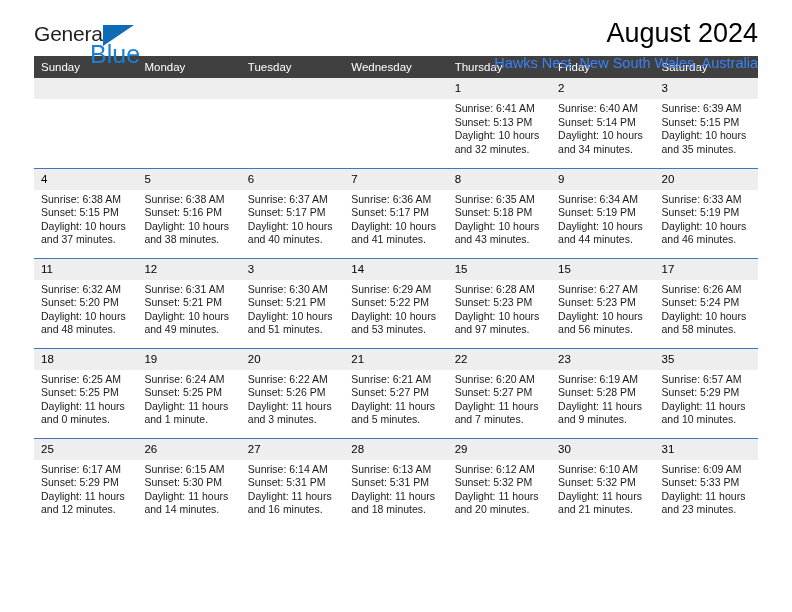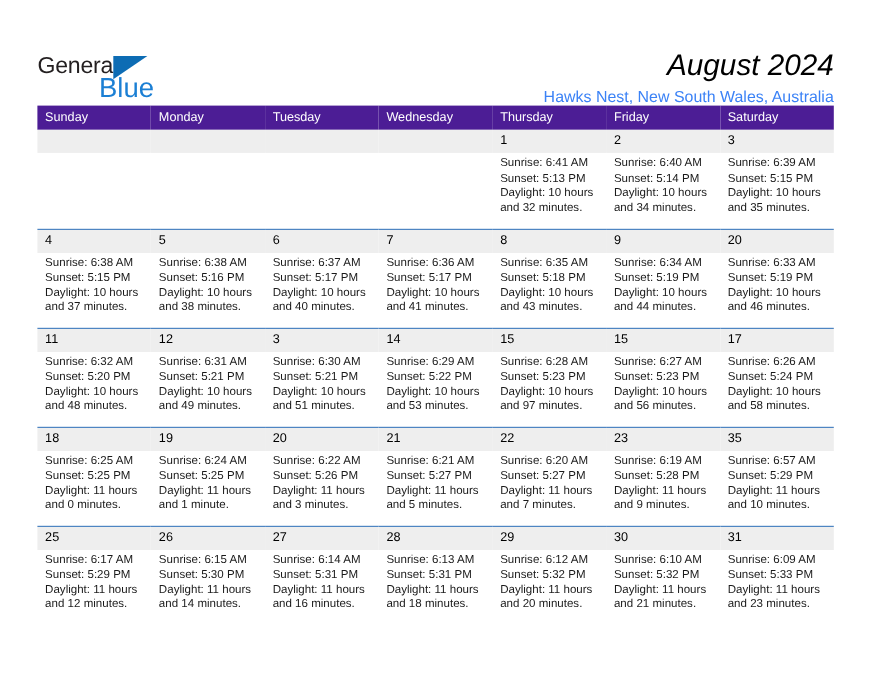--- a/index.html
+++ b/index.html
@@ -18,24 +18,23 @@
     position: relative;
     width: 792px;
     height: 612px;
     box-sizing: border-box;
     padding: 0 34px;
   }
 
   
   .header {
     position: relative;
-    height: 70px;
+    height: 56px;
     padding-top: 16px;
     box-sizing: border-box;
-    margin-top: 26px;
   }
   .brand {
     position: absolute;
     left: 0;
     top: 22px;
     width: 130px;
     height: 46px;
   }
   .brand-general {
     position: absolute;
@@ -65,38 +64,37 @@
   }
   .title-block {
     text-align: right;
   }
   .cal-title {
     font-size: 27px;
     font-weight: normal;
     color: #000;
     line-height: 34px;
     white-space: nowrap;
-    font-style: italic;
   }
   .cal-subtitle {
     font-size: 14.5px;
     color: #3b82f6;
     line-height: 22px;
     margin-top: 2px;
     white-space: nowrap;
   }
 
   
   .calendar {
     width: 724px;
     border-collapse: collapse;
     table-layout: fixed;
   }
   .calendar th {
-    background: #4c1d95;
+    background: #404040;
     color: #ffffff;
     font-size: 11.5px;
     font-weight: normal;
     text-align: left;
     padding: 5px 0 5px 7px;
     height: 20px;
     box-sizing: border-box;
   }
   .calendar td {
     vertical-align: top;

